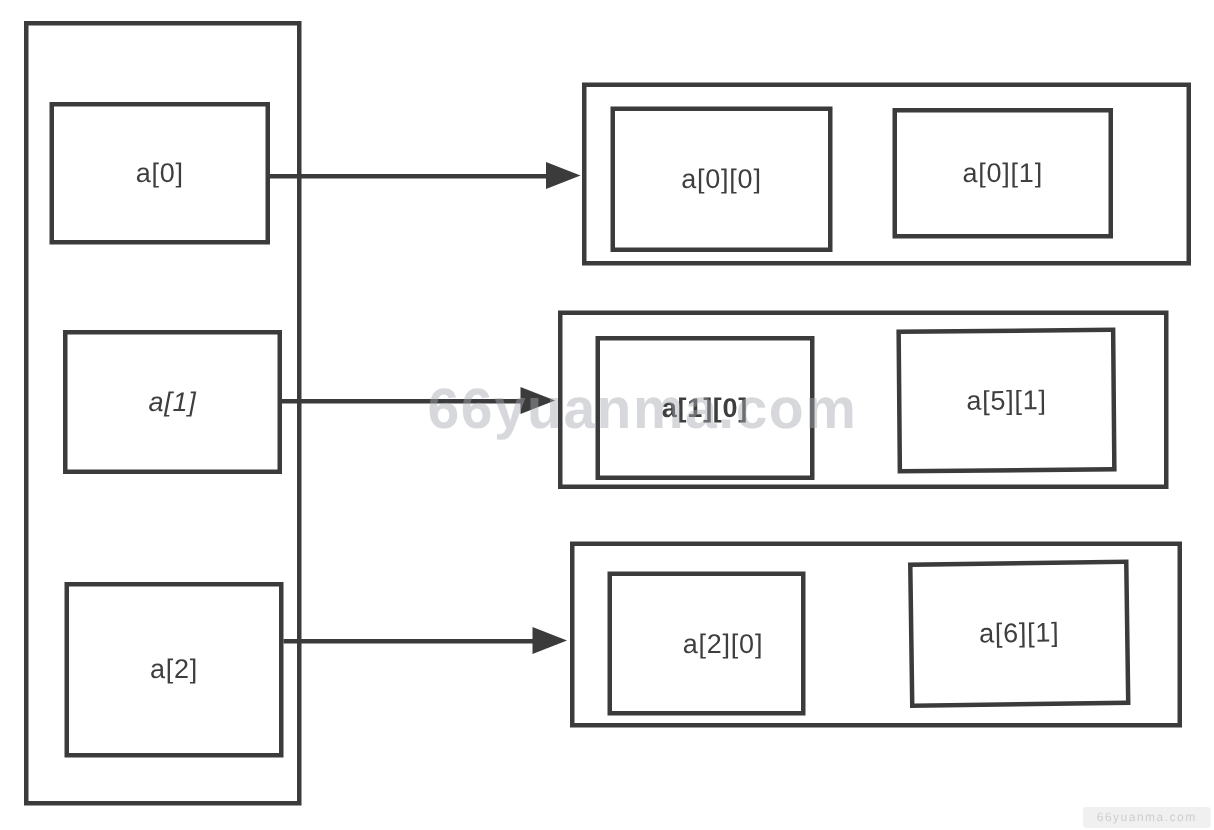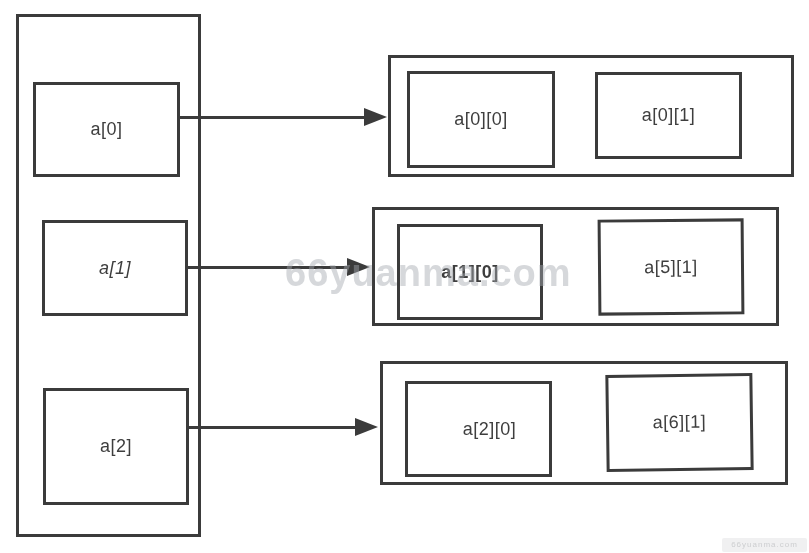--- a/index.html
+++ b/index.html
@@ -25,35 +25,35 @@
     color: #3e3e3e;
     font-size: 18px;
     letter-spacing: 0.5px;
     z-index: 2;
   }
 
   
   .array-container { left: 16px; top: 14px; width: 185px; height: 523px; }
 
   
-  .ptr-0 { left: 33px; top: 82px;  width: 147px; height: 95px; }
+  .ptr-0 { left: 33px; top: 68px;  width: 147px; height: 95px; }
   .ptr-1 { left: 42px; top: 220px; width: 146px; height: 96px; font-style: italic; }
   .ptr-2 { left: 43px; top: 388px; width: 146px; height: 117px; }
 
   
   .row-0 { left: 388px; top: 55px;  width: 406px; height: 122px; }
   .row-1 { left: 372px; top: 207px; width: 407px; height: 119px; }
   .row-2 { left: 380px; top: 361px; width: 408px; height: 124px; }
 
   
   .cell-00 { left: 407px; top: 71px;  width: 148px; height: 97px; text-align: right; }
   .cell-01 { left: 595px; top: 72px;  width: 147px; height: 87px; }
   .cell-10 { left: 397px; top: 224px; width: 146px; height: 96px; font-weight: bold; }
   .cell-11 { left: 598px; top: 219px; width: 146px; height: 96px; transform: rotate(-0.5deg); }
-  .cell-20 { left: 405px; top: 381px; width: 147px; height: 96px; padding-left: 22px; }
+  .cell-20 { left: 405px; top: 381px; width: 132px; height: 96px; padding-left: 22px; }
   .cell-21 { left: 606px; top: 374px; width: 147px; height: 97px; transform: rotate(-0.8deg); }
 
   
   .arrow-line {
     position: absolute;
     height: 3px;
     background: #3b3b3b;
     z-index: 3;
   }
   .arrow-head {

